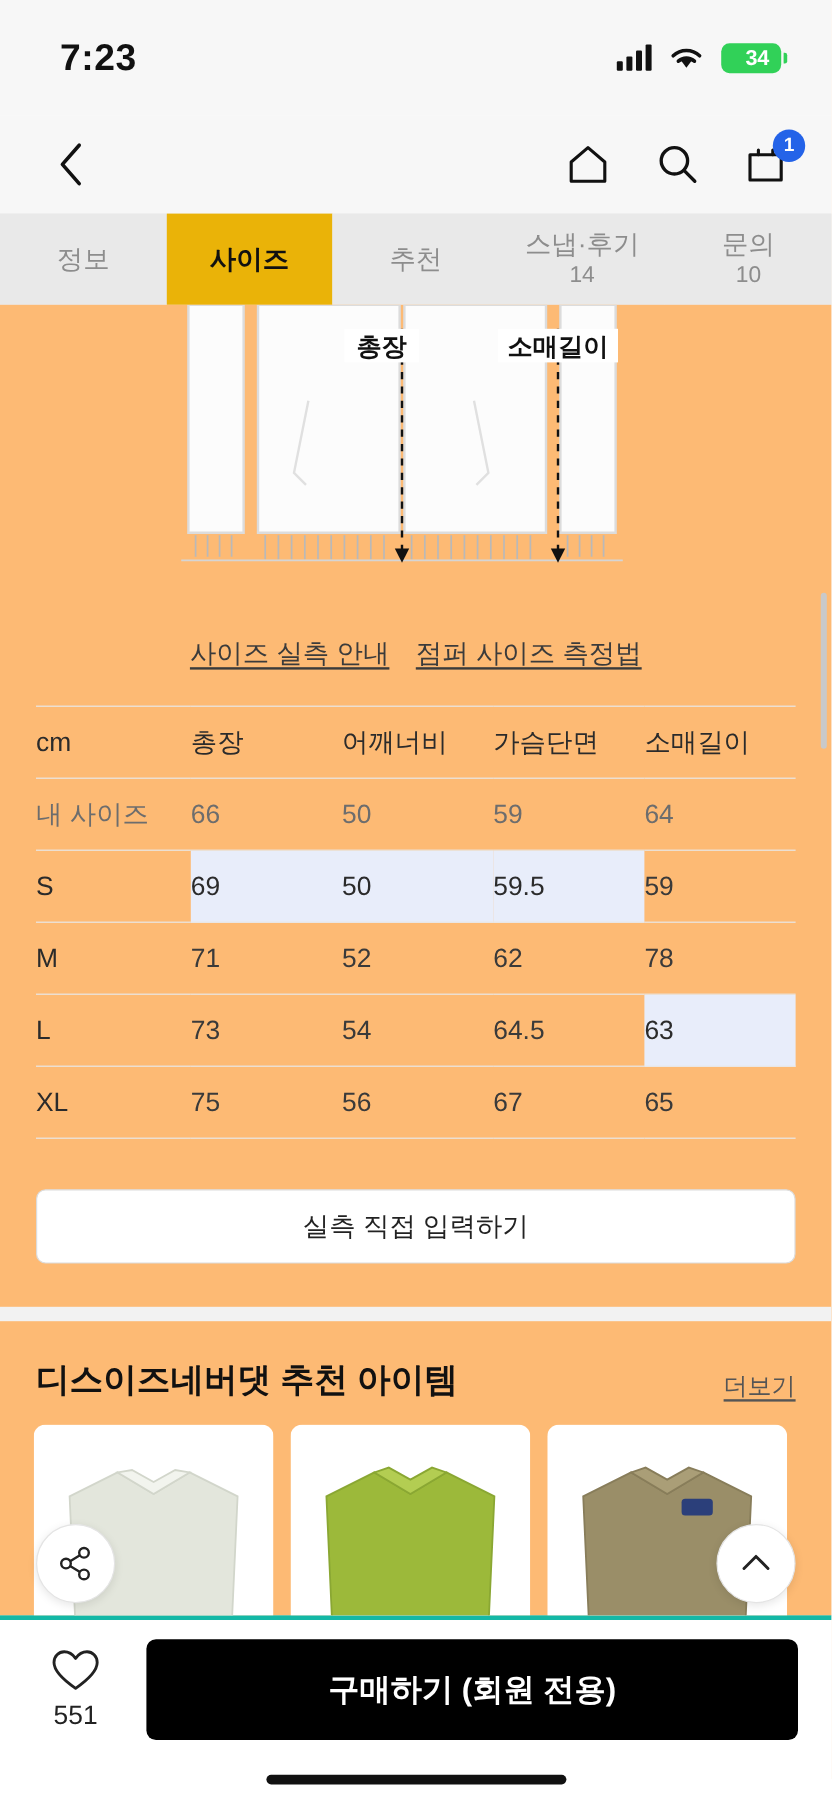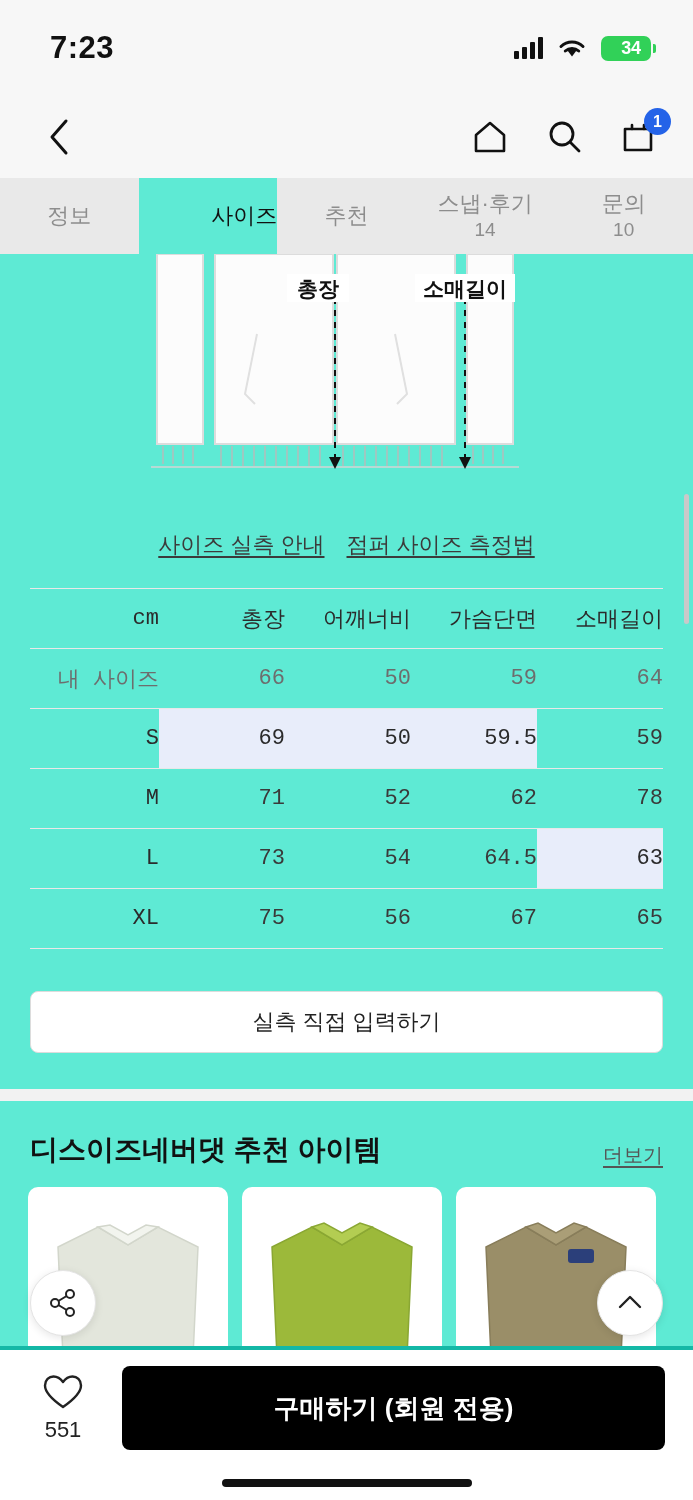--- a/index.html
+++ b/index.html
@@ -135,37 +135,36 @@
     display: flex;
     flex-direction: column;
     align-items: center;
     justify-content: center;
     font-size: 22px;
     color: #8d8d8d;
     background: #e9e9e9;
     line-height: 1.15;
   }
   .tab.active {
-    background: #5eead4;
+    background: #eab308;
     color: #111;
-    font-weight: normal;
-    align-items: flex-end;
+    font-weight: bold;
   }
   .tab .sub {
     font-size: 19px;
     color: #8d8d8d;
     font-weight: normal;
     margin-top: 2px;
   }
 
   
   .body {
     position: relative;
     flex: 1 1 auto;
-    background: #5eead4;
+    background: #fdba74;
     overflow: hidden;
   }
   .scrollbar {
     position: absolute;
     right: 4px;
     top: 240px;
     width: 5px;
     height: 130px;
     background: #c9c9c9;
     border-radius: 3px;
@@ -196,27 +195,26 @@
 
   
   .size-table {
     width: 633px;
     margin: 0 30px;
     border-collapse: collapse;
     table-layout: fixed;
   }
   .size-table th, .size-table td {
     height: 60px;
-    text-align: right;
+    text-align: left;
     font-size: 22px;
     color: #3a3a3a;
     border-top: 1px solid #e8e8e8;
     border-bottom: 1px solid #e8e8e8;
     font-weight: normal;
-    font-family: Liberation Mono, monospace;
   }
   .size-table thead th {
     font-size: 22px;
     color: #2b2b2b;
     font-weight: normal;
   }
   .size-table thead th:first-child { font-weight: normal; }
   .size-table td:first-child, .size-table th:first-child {
     width: 129px;
     color: #2b2b2b;

